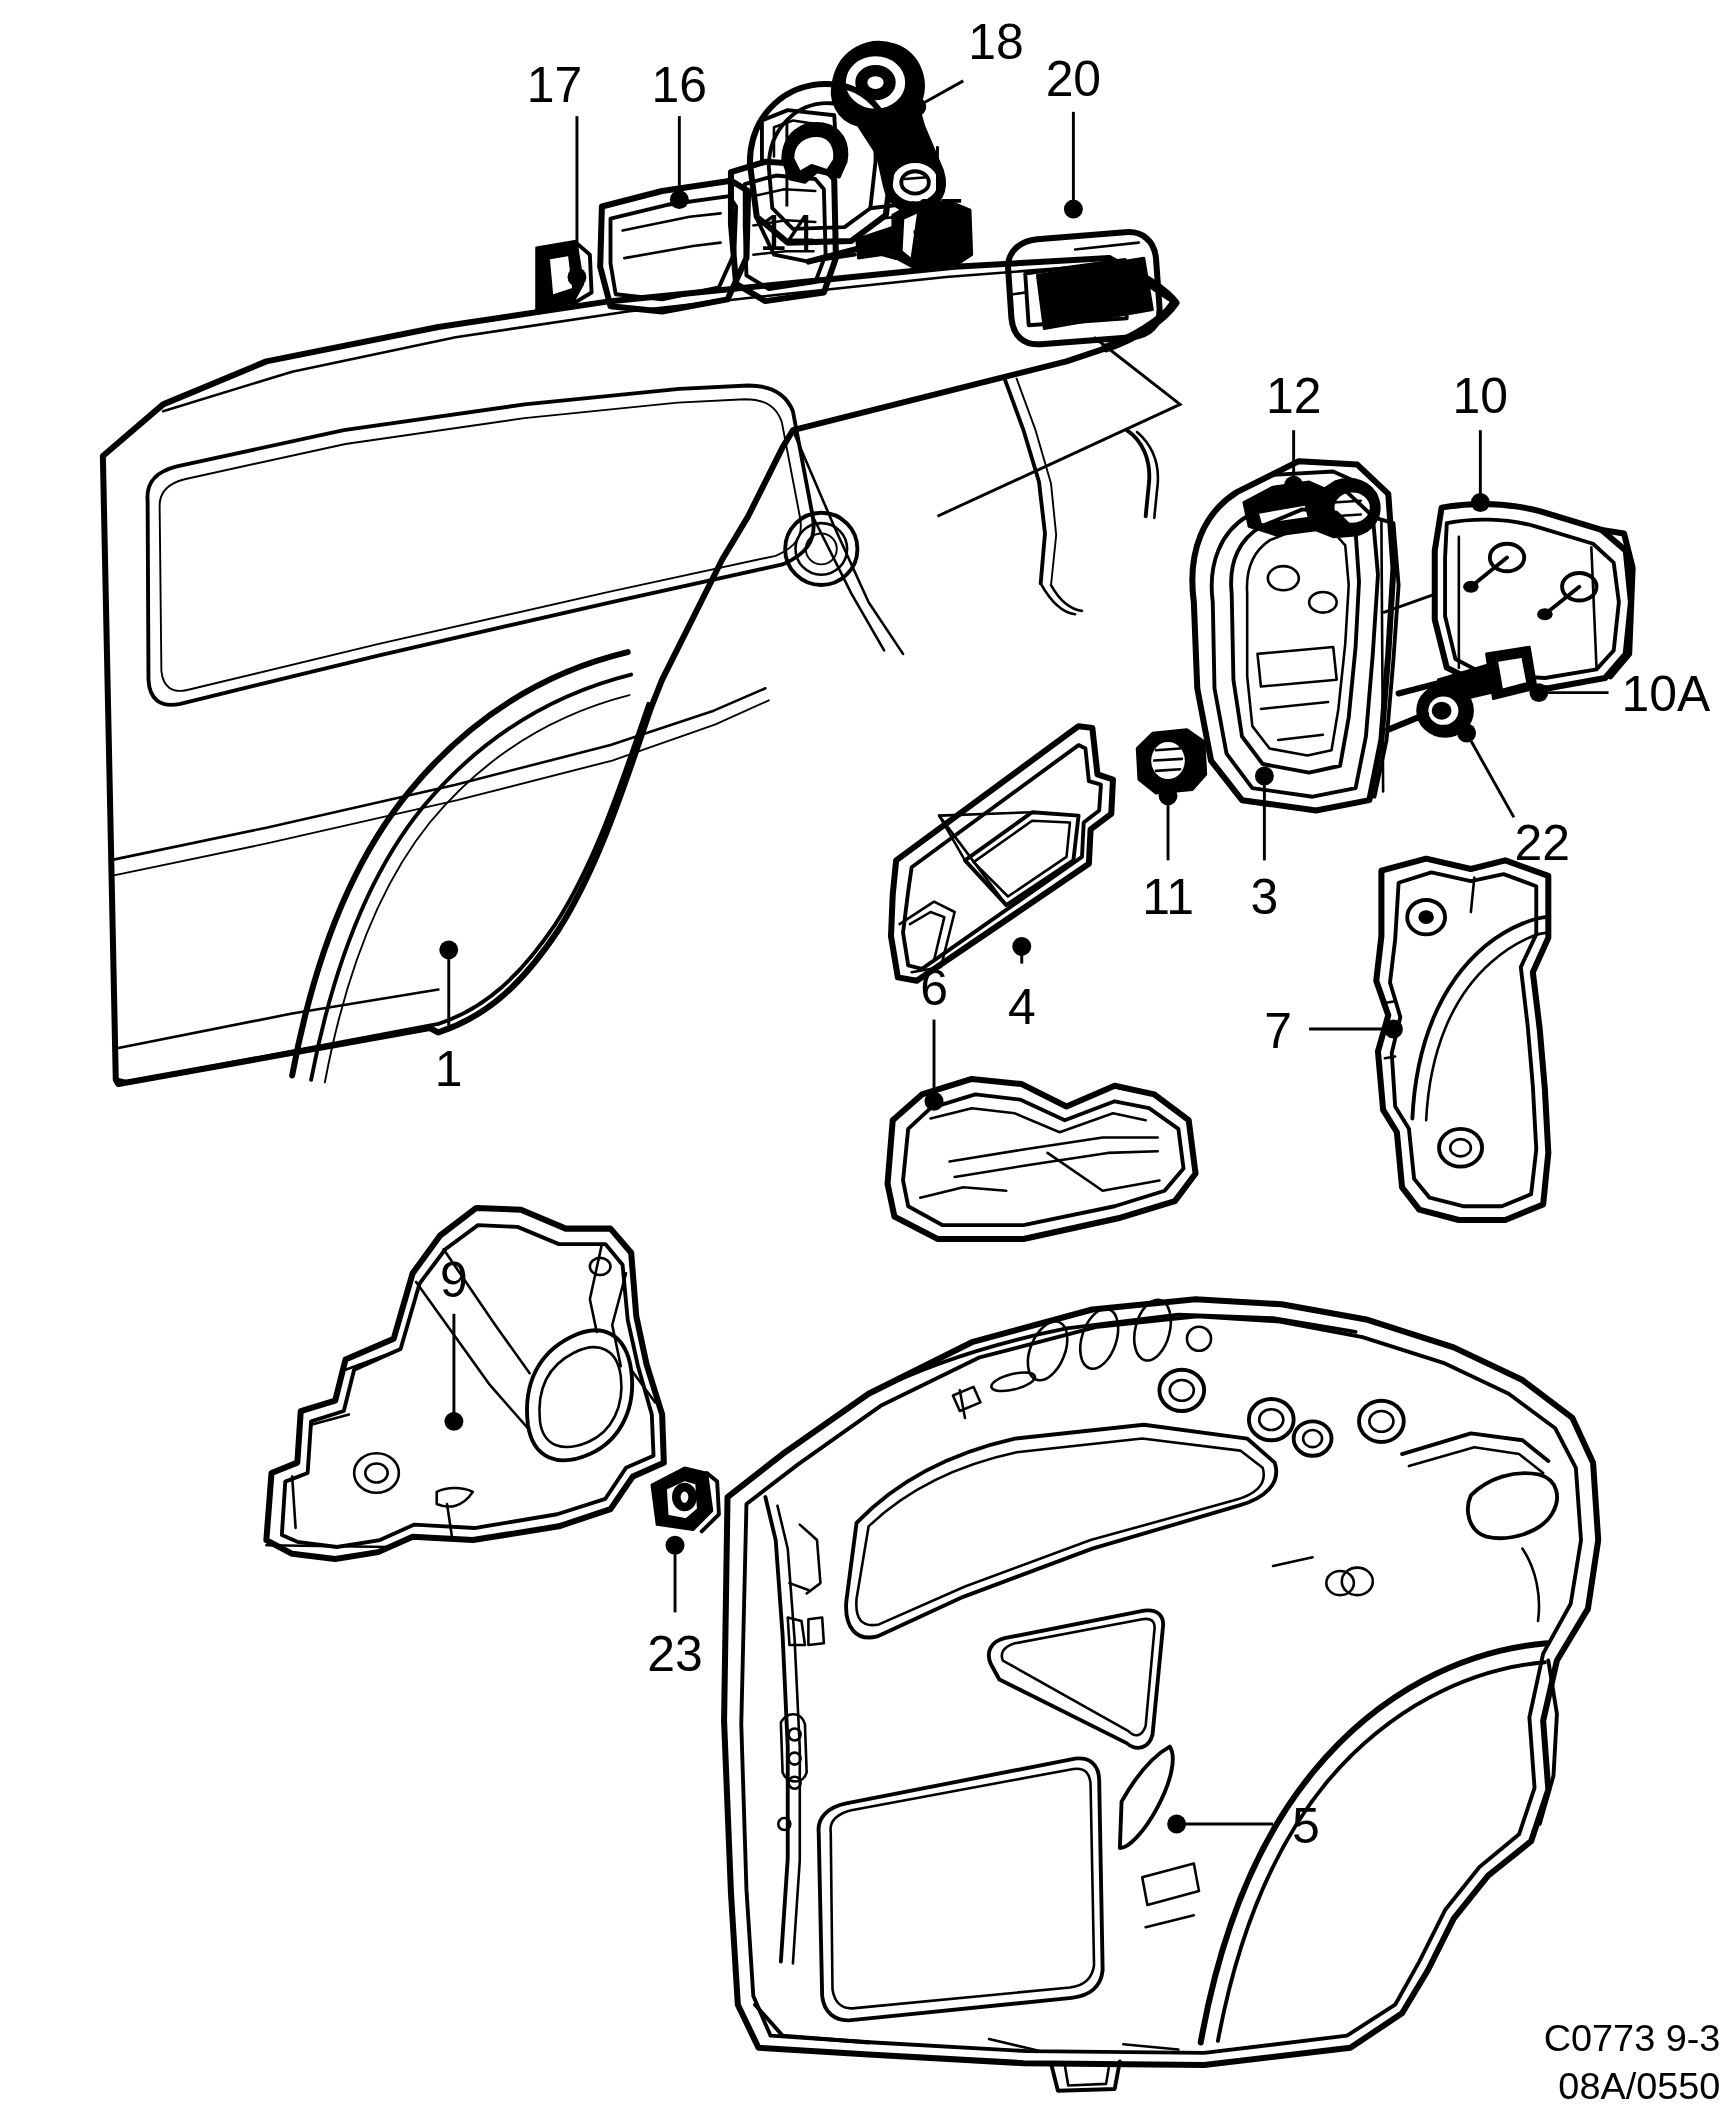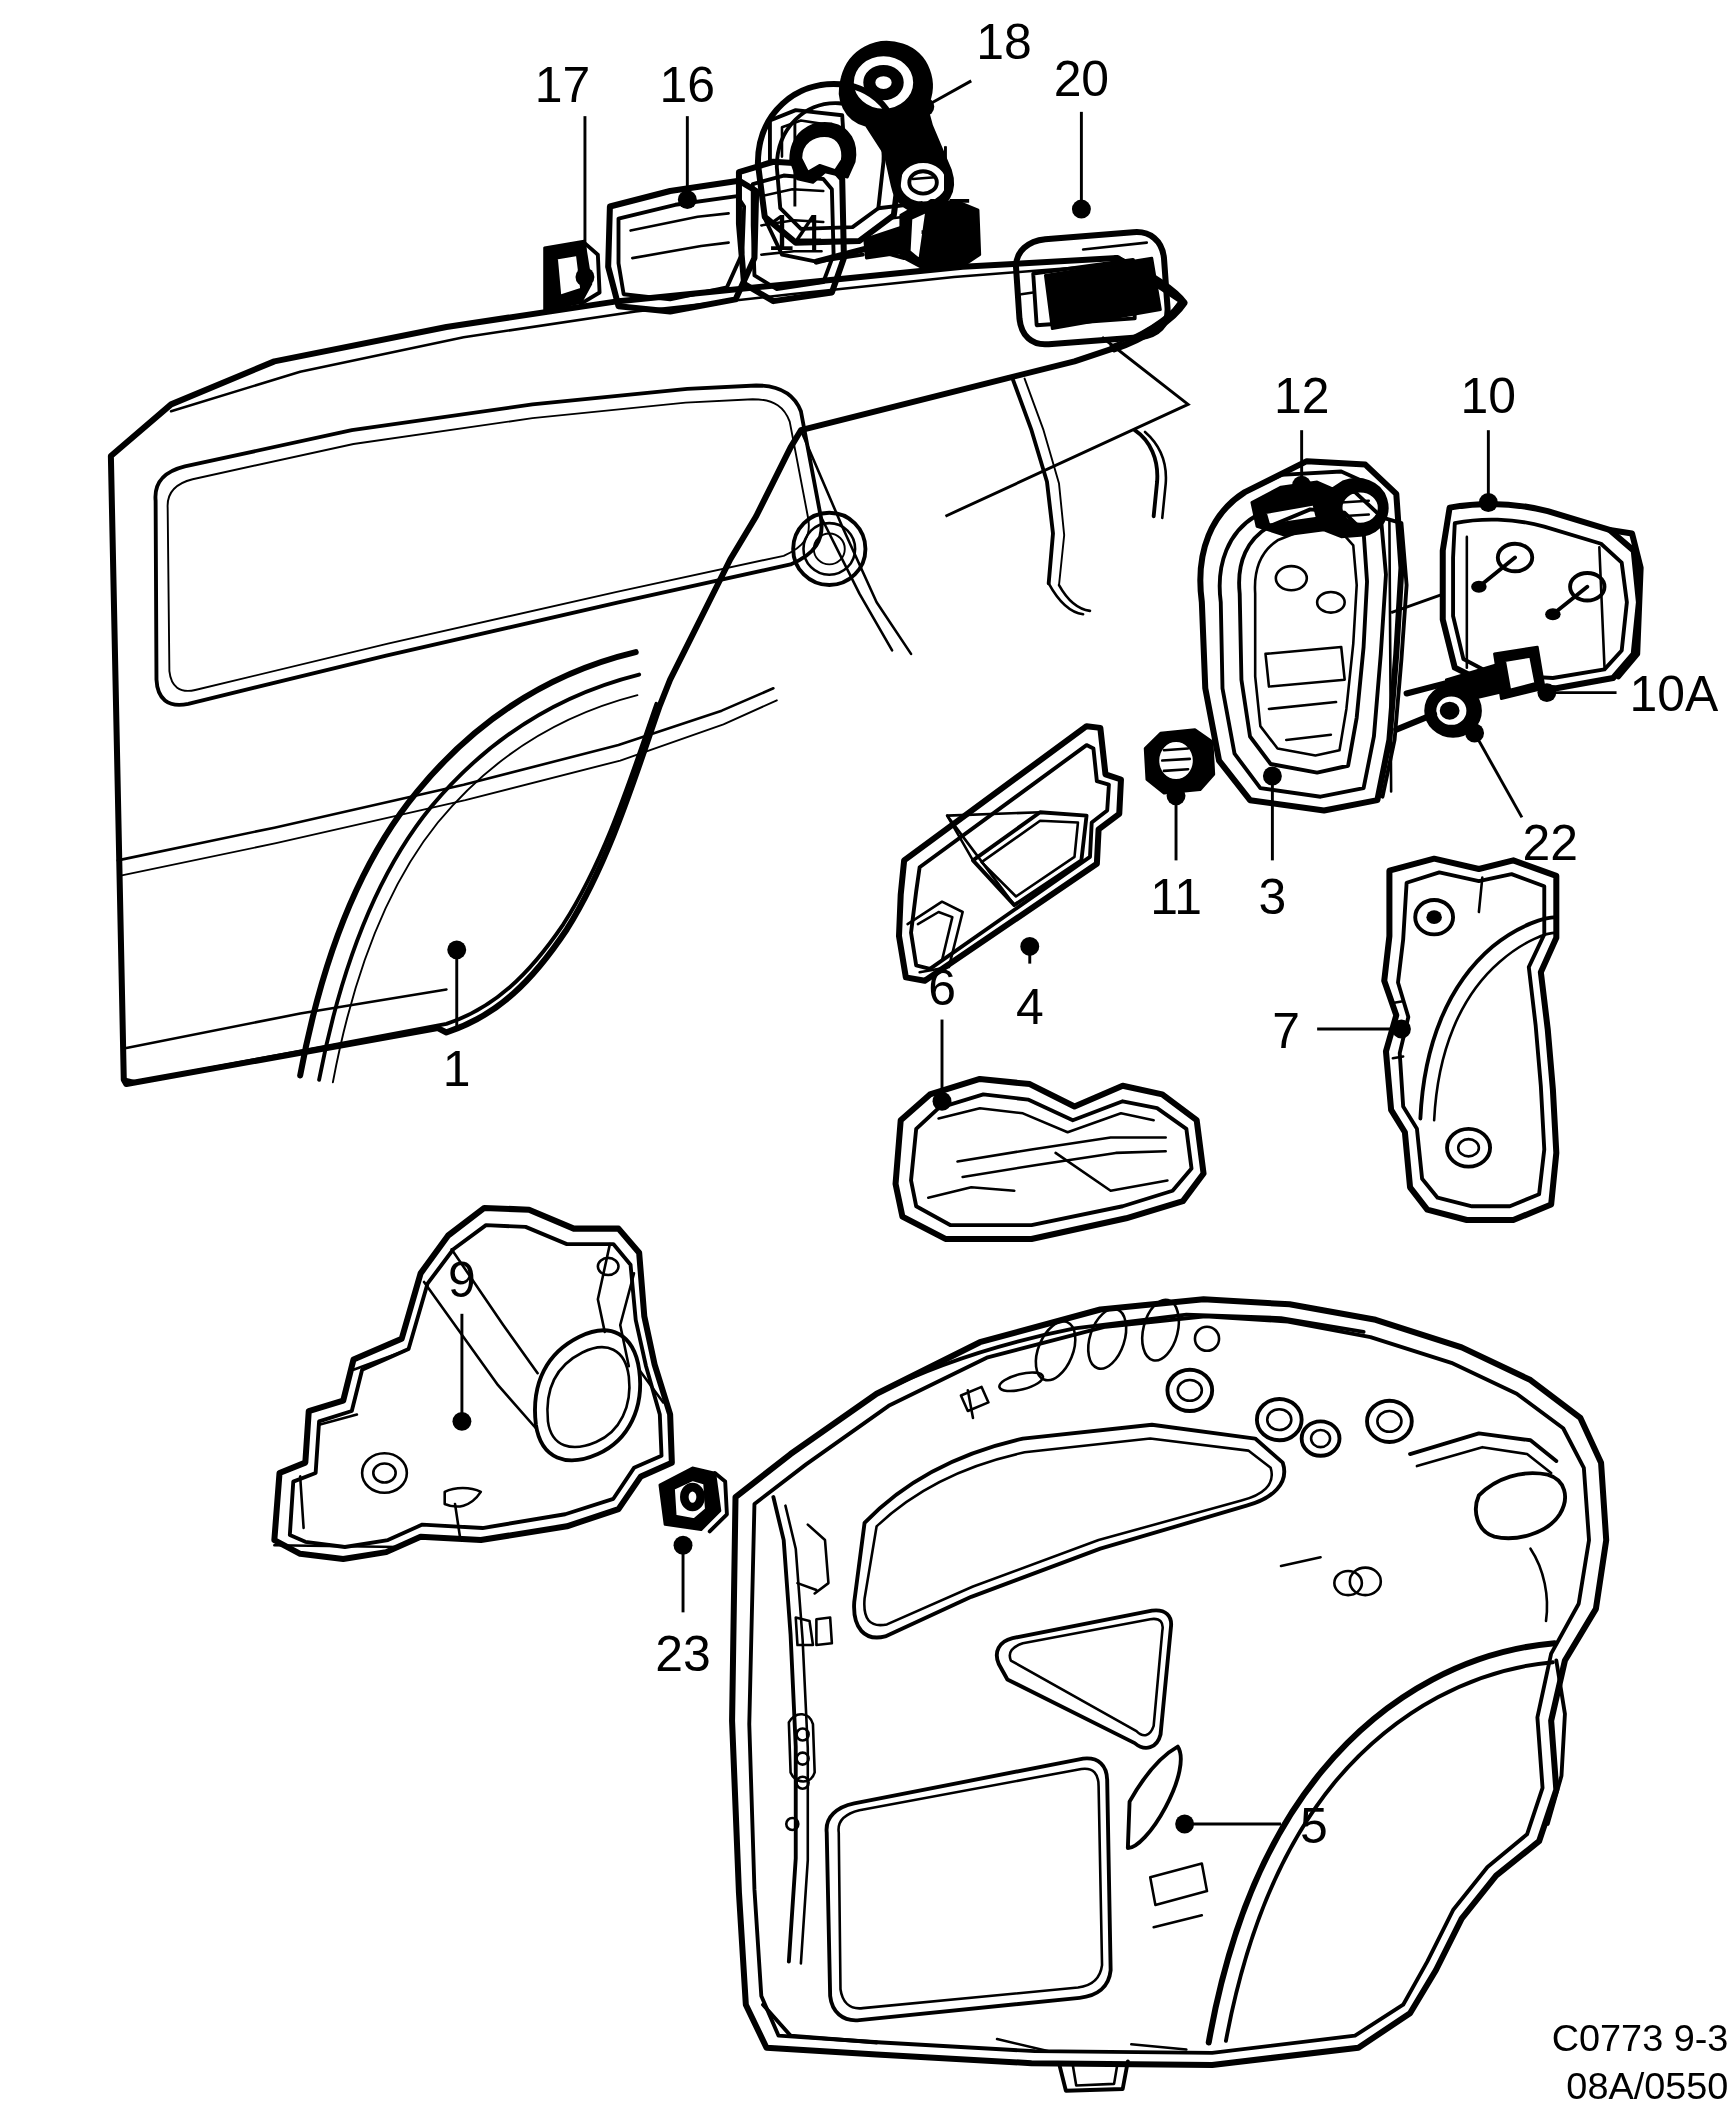--- a/index.html
+++ b/index.html
@@ -9,21 +9,21 @@
   }
   body {
     width: 1735px;
     height: 2126px;
     font-family: "Liberation Sans", sans-serif;
     position: relative;
     overflow: hidden;
   }
   #diagram-root {
     position: absolute;
-    top: 0; left: 16px;
+    top: 0; left: 8px;
     width: 1652px;
     height: 2126px;
   }
   svg.diagram {
     display: block;
     width: 1735px;
     height: 2126px;
   }
   .ln { fill: none; stroke: #000; stroke-linejoin: round; stroke-linecap: round; }
   .thick { stroke-width: 7; }

